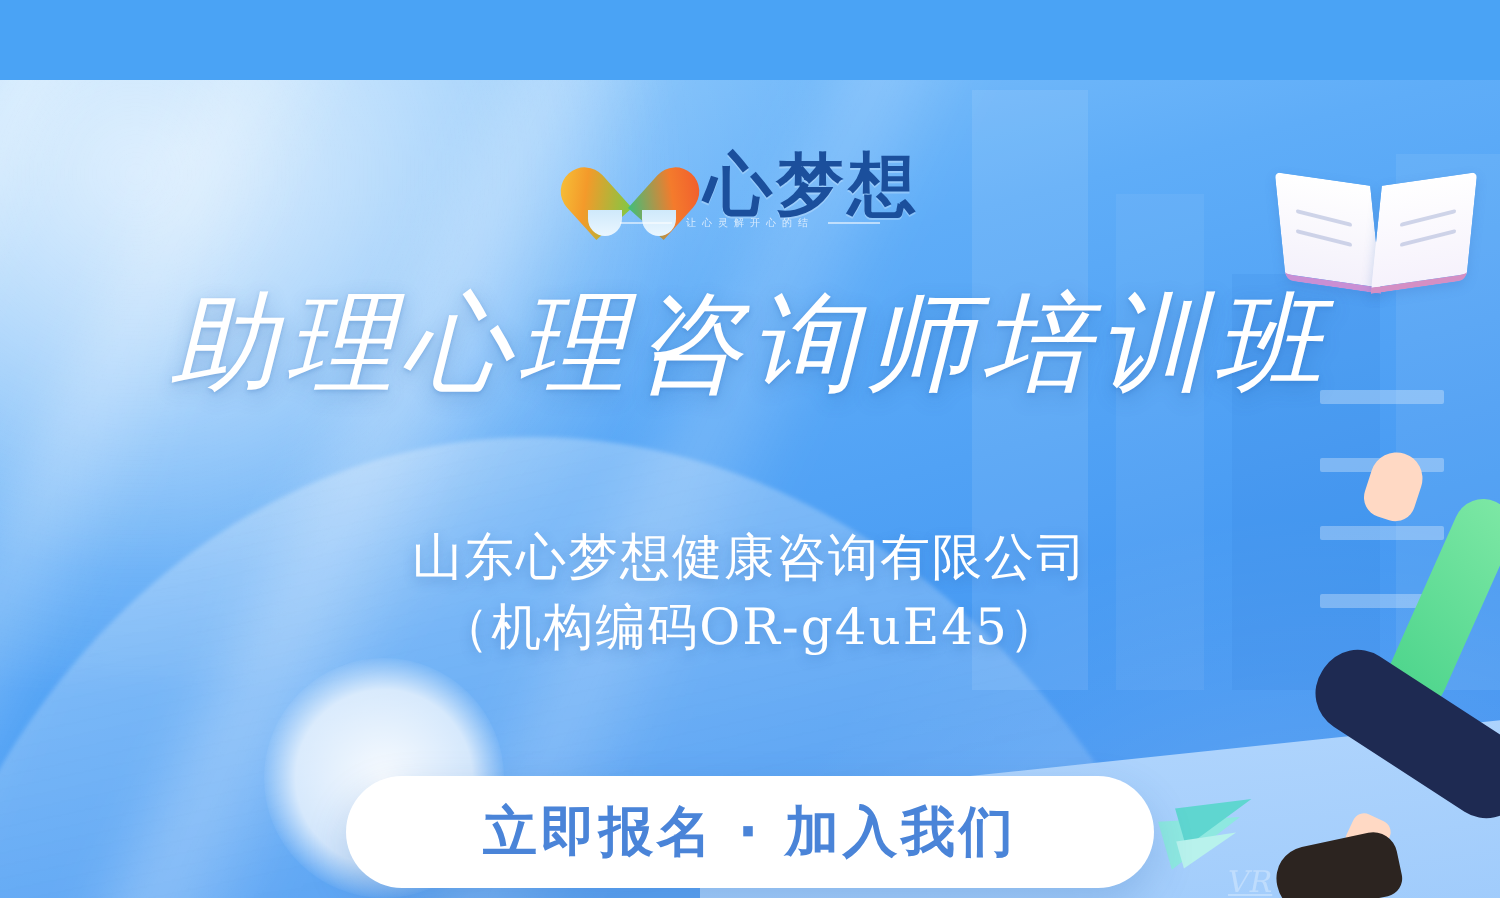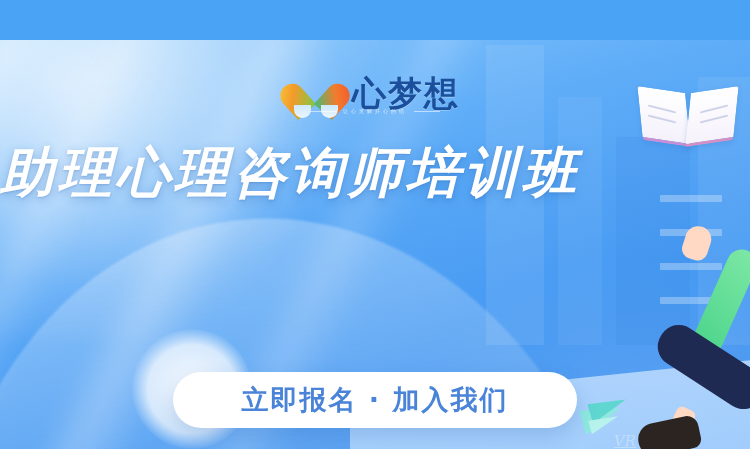--- a/index.html
+++ b/index.html
@@ -97,39 +97,39 @@
   .logo-sub{
     position:absolute;left:50%;transform:translateX(-50%);top:68px;
     display:flex;align-items:center;gap:7px;
     font-size:5px;color:rgba(255,255,255,.72);letter-spacing:3px;white-space:nowrap;
   }
   .logo-sub .ln{display:block;width:26px;height:1px;background:rgba(255,255,255,.55);}
 
   
   .headline{
     position:absolute;left:0;right:0;top:104px;
-    text-align:left;
+    text-align:center;
     font-family:"DejaVu Serif", serif;
-    font-size:54px;font-weight:700;color:#ffffff;
+    font-size:54px;font-weight:400;color:#ffffff;
     letter-spacing:4px;line-height:1.05;
     font-style:italic;
     text-shadow:0 3px 10px rgba(30,90,170,.30), 0 1px 2px rgba(40,100,180,.25);
   }
 
   
   .subtitle{
     position:absolute;left:0;right:0;top:222px;text-align:center;
     font-family:"DejaVu Serif", serif;
     color:#ffffff;font-size:25px;line-height:1.38;letter-spacing:1px;
     text-shadow:0 2px 6px rgba(35,95,175,.35);
   }
   .subtitle .l2{font-size:25px;display:block;}
 
   
-  .cta-wrap{position:absolute;left:0;right:0;top:332px;display:flex;justify-content:center;}
+  .cta-wrap{position:absolute;left:0;right:0;top:348px;display:flex;justify-content:center;}
   .cta{
     min-width:320px;height:56px;border-radius:28px;
     background:#ffffff;
     display:flex;align-items:center;justify-content:center;
     padding:0 42px;
     box-shadow:0 8px 20px rgba(35,95,175,.22);
     cursor:pointer;
   }
   .cta-label{
     font-family:"DejaVu Sans", sans-serif;
@@ -232,20 +232,24 @@
     <div class="logo-text">心梦想</div>
   </div>
   <div class="logo-sub">
     <span class="ln"></span>
     <span>让心灵解开心的结</span>
     <span class="ln"></span>
   </div>
 
   <div class="headline">助理心理咨询师培训班</div>
 
+  <div class="subtitle">
+    <span>山东心梦想健康咨询有限公司</span>
+    <span class="l2">（机构编码OR-g4uE45）</span>
+  </div>
 
   <div class="cta-wrap">
     <div class="cta">
       <span class="cta-label">立即报名 · 加入我们</span>
     </div>
   </div>
 
   <div class="watermark">VR</div>
 
 </div>

